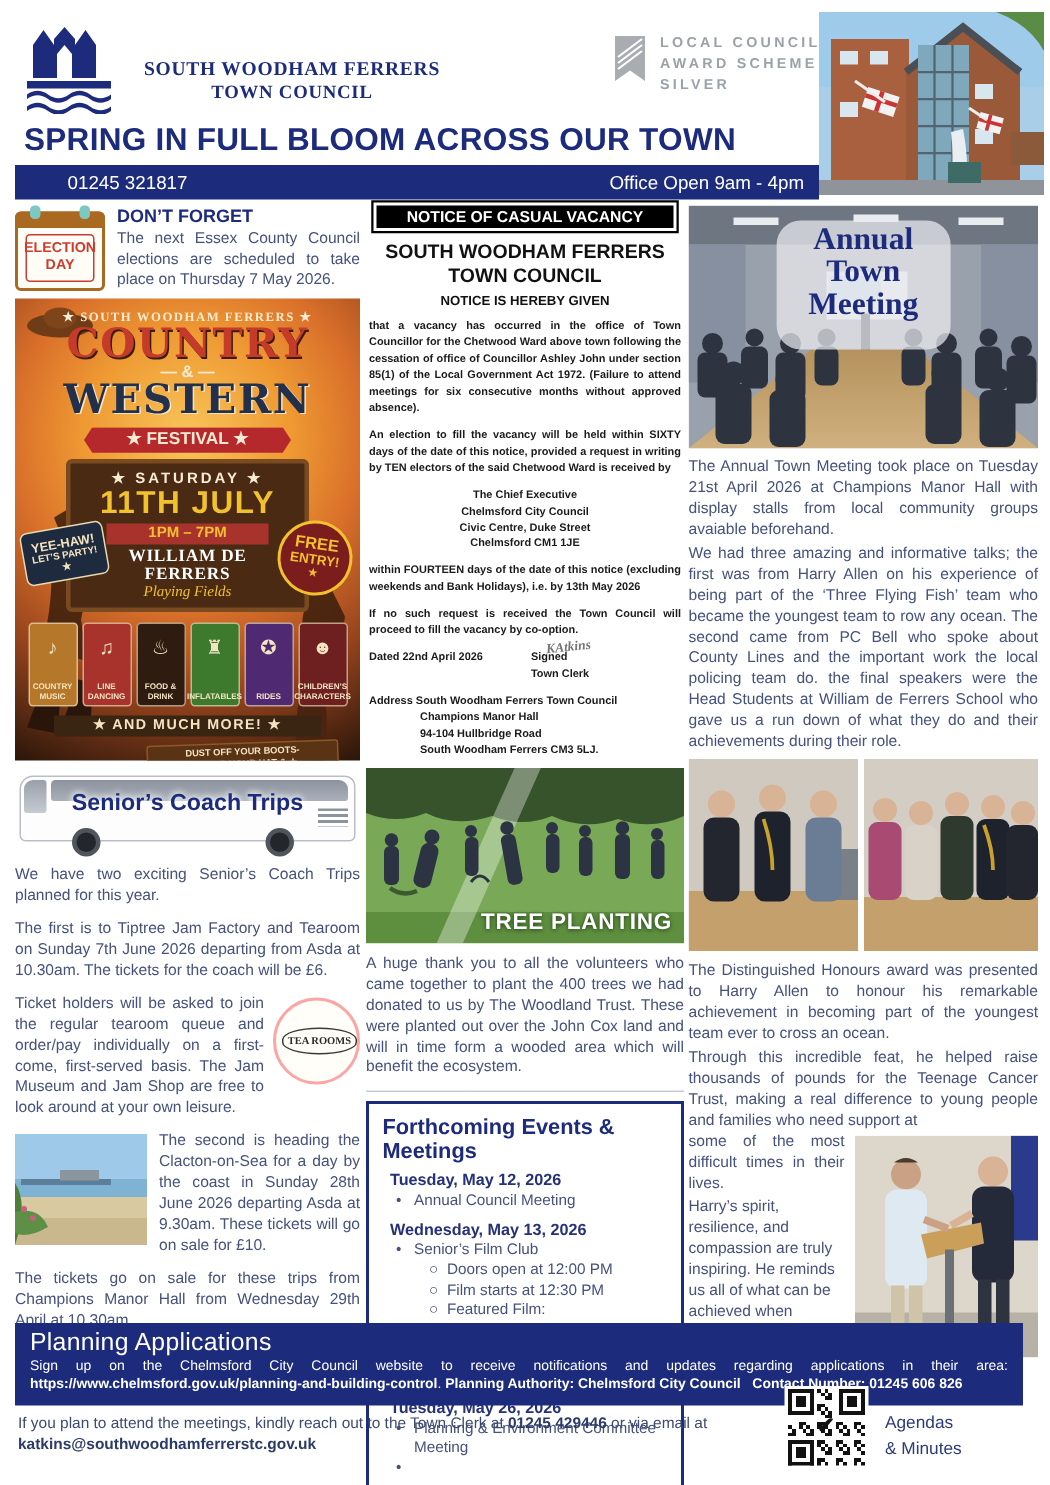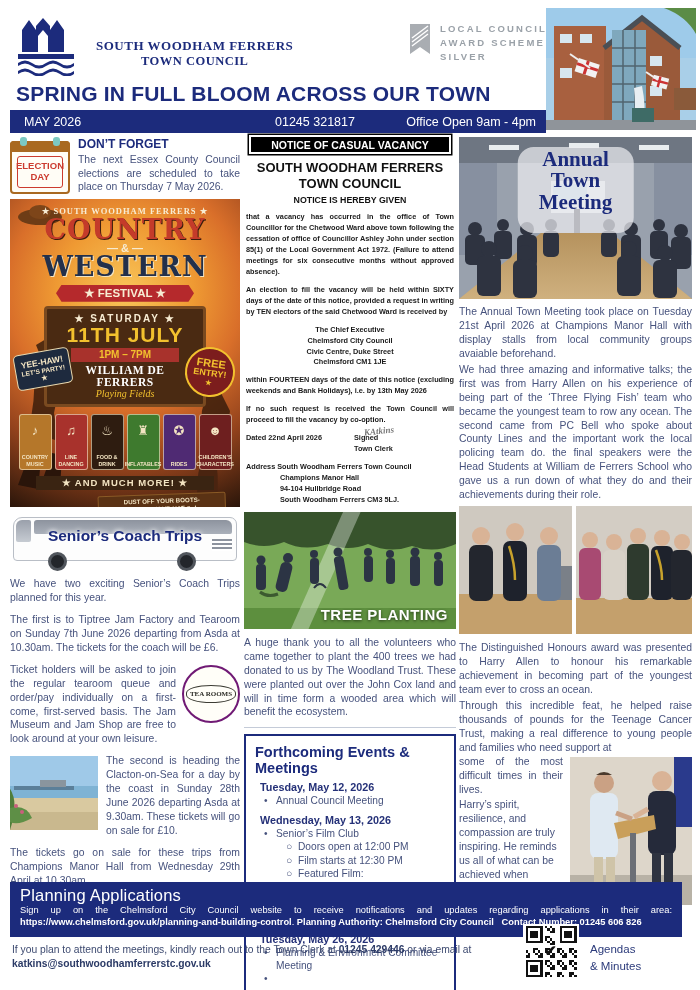--- a/index.html
+++ b/index.html
@@ -79,22 +79,22 @@
   
   .coach { position:relative; width:230px; height:64px; margin:2px 0 4px; }
   .bus-body { position:absolute; left:3px; top:8px; right:3px; height:44px; background:#fdfdfd; border:1.5px solid #b9bec6; border-radius:9px 7px 4px 4px; }
   .bus-win { position:absolute; left:24px; top:11px; right:8px; height:14px; background:linear-gradient(#8d939e,#aab0ba); border-radius:3px 6px 2px 2px; }
   .bus-front { position:absolute; left:6px; top:11px; width:15px; height:22px; background:linear-gradient(#9aa0ab,#c6cbd2); border-radius:6px 2px 2px 2px; }
   .bus-grill { position:absolute; right:8px; top:30px; width:20px; height:12px; background:repeating-linear-gradient(#8d939e 0 2px,#fff 2px 4px); }
   .wheel { position:absolute; bottom:2px; width:19px; height:19px; background:#23262b; border-radius:50%; border:3px solid #50555c; }
   .coach-title { position:absolute; left:0; right:0; top:18px; text-align:center; font-size:15.5px; font-weight:800; color:#1c2b7c;
                  text-shadow:0 0 4px #fff, 0 0 6px #fff; }
 
-  .tea { float:right; width:58px; height:58px; border:2px solid #701a75; border-radius:50%; margin:2px 0 2px 6px;
-         display:flex; align-items:center; justify-content:center; background:#fffef8; position:relative; }
+  .tea { float:right; width:58px; height:58px; border:2px solid #fca5a5; border-radius:50%; margin:2px 0 2px 6px;
+         display:flex; align-items:center; justify-content:flex-end; background:#fffef8; position:relative; }
   .tea .ov { border:1.5px solid #3c3c34; border-radius:50%/45%; padding:4px 3px; font-size:7px; font-weight:bold; color:#2c2c26;
              font-family:"Liberation Serif", serif; }
   .beach { float:left; width:88px; height:74px; margin:2px 8px 2px 0; position:relative; overflow:hidden; }
   .note { font-style:italic; font-size:10.4px; color:#46527d; line-height:1.35; letter-spacing:.2px; }
 
   
   .notice-bar { width:198px; margin:0 auto 8px; background:#000; color:#fff; text-align:center; font-size:10.5px; font-weight:bold;
                 padding:1.5px 0; box-shadow:0 0 0 2px #fff, 0 0 0 3.5px #000; }
   .nd { font-size:7.3px; font-weight:bold; color:#1a1a1a; line-height:1.5; text-align:justify; }
   .nd-c { text-align:center; }
@@ -208,21 +208,20 @@
       <rect x="128" y="80" width="22" height="22" fill="#8a5a3a"></rect>
       <path d="M96 78 q4 20 2 36 l-10 0 q2 -18 0 -34 Z" fill="#e8eef2"></path>
       <rect x="0" y="112" width="150" height="10" fill="#8f949a"></rect>
       <rect x="86" y="100" width="22" height="14" fill="#3e6b66"></rect>
     </svg>
   </div>
 
   <div class="headline">SPRING IN FULL BLOOM ACROSS OUR TOWN</div>
 
   <div class="infobar">
-    <div class="m">MAY 2026</div>
     <div class="ph">01245 321817</div>
     <div class="hr">Office Open 9am - 4pm</div>
   </div>
 
   <div class="col col-left">
 
     <div class="df">
       <div class="cal">
         <div class="cal-body"></div>
           <div class="cal-top"></div>

